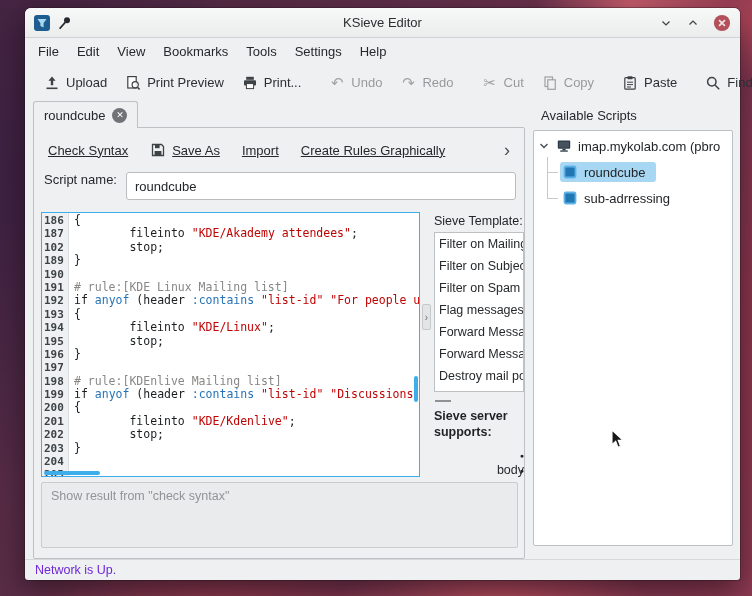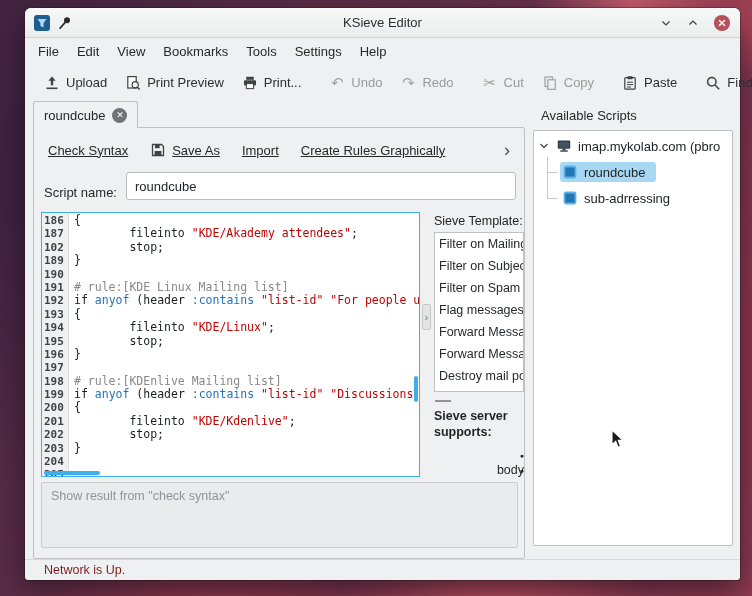--- a/index.html
+++ b/index.html
@@ -53,21 +53,21 @@
     display:flex; align-items:center; justify-content:center; line-height:1; }
 
   
   .left-pane { position:absolute; left:8px; top:119px; width:492px; height:432px;
     border:1px solid #bdc1c3; border-radius:0 2px 2px 2px; background:#eff0f1; }
   .edit-actions { position:absolute; left:4px; top:8px; right:4px; height:28px; display:flex; align-items:center; gap:2px; }
   .action-btn { display:flex; align-items:center; gap:6px; padding:5px 10px; font-size:13px; color:#26292c; border-radius:3px; white-space:nowrap;text-decoration:underline; }
   .chevron-btn { position:absolute; right:2px; top:0; height:28px; width:22px; display:flex; align-items:center; justify-content:center;
     font-size:18px; color:#4a4e52; }
 
-  .script-row { position:absolute; left:10px; top:44px; right:8px; height:28px; display:flex; align-items:flex-end; gap:9px; }
+  .script-row { position:absolute; left:10px; top:44px; right:8px; height:28px; display:flex; align-items:flex-start; gap:9px; }
   .script-label { font-size:13px; color:#26292c; white-space:nowrap; }
   .script-input { flex:1; height:28px; background:#fff; border:1px solid #b9bdbf; border-radius:3px;
     font-family:"Liberation Sans", sans-serif; font-size:13px; color:#232629; padding:0 8px; outline:none; }
 
   
   .editor { position:absolute; left:7px; top:84px; width:379px; height:265px; background:#fff;
     border:1px solid var(--accent,#3daee9); overflow:hidden; }
   .gutter { position:absolute; left:0; top:0; bottom:0; width:27px; background:#eff0f1; border-right:1px solid #dadcdd;
     font-family:"DejaVu Sans Mono", monospace; font-size:11px; font-weight:bold; color:#3c4245; padding-top:1px; }
   .ln { height:13.4px; line-height:13.4px; padding-left:2px; }
@@ -111,21 +111,21 @@
   .row-child.c2 { left:28px; top:56px; }
   .sel-wrap { display:inline-flex; align-items:center; gap:6px; background:var(--selection,#a7d7f2);
     border-radius:3px; padding:2px 11px 2px 2px; }
   .tree-vline { position:absolute; left:13px; top:26px; width:1px; height:41px; background:#c6c9cb; }
   .tree-hline { position:absolute; left:13px; width:11px; height:1px; background:#c6c9cb; }
   .tree-hline.h1 { top:41px; }
   .tree-hline.h2 { top:67px; }
 
   
   .statusbar { position:absolute; left:0; right:0; bottom:0; height:21px; border-top:1px solid #d7d8d9;
-    display:flex; align-items:center; padding:0 19px; font-size:12.5px; color:#7f1d1d; }
+    display:flex; align-items:center; padding:0 10px; font-size:12.5px; color:#6d28d9; }
 
   .cursor { position:absolute; left:611px; top:429px; z-index:50; }
 </style>
 </head>
 <body>
 
 <div class="screen">
   <div class="window">
 
     <div class="titlebar">

